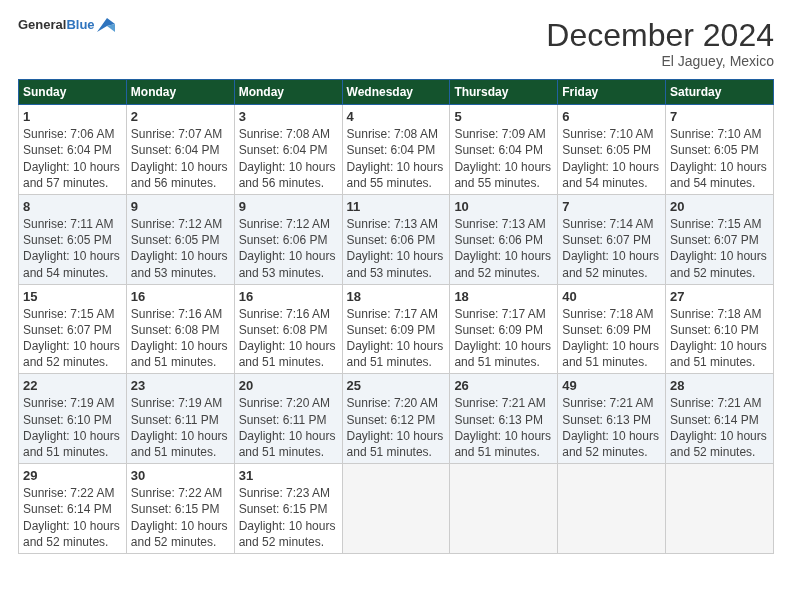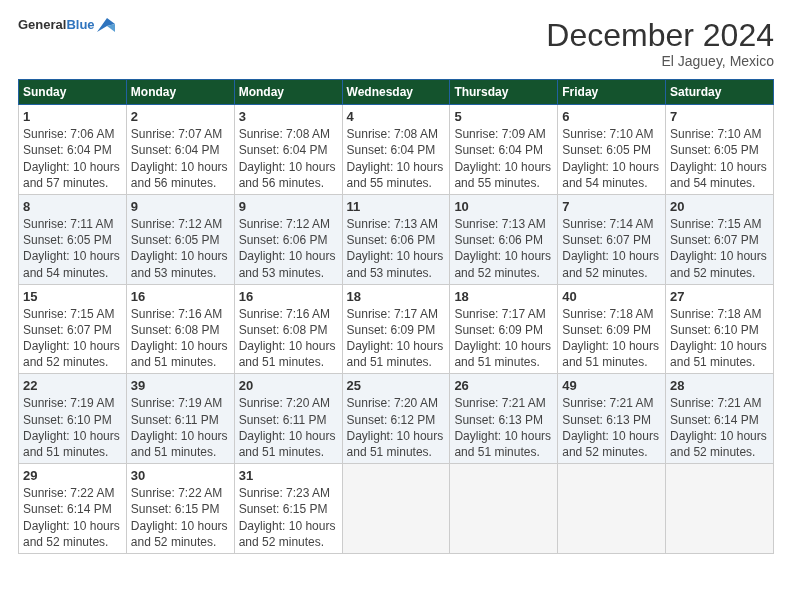--- a/index.html
+++ b/index.html
@@ -294,21 +294,21 @@
         <tr class="row-shade">
           <td>
         <span class="day-num">22</span>
         <div class="day-info">
           Sunrise: 7:19 AM<br>
           Sunset: 6:10 PM<br>
           Daylight: 10 hours<br>and 51 minutes.
         </div>
       </td>
           <td>
-        <span class="day-num">39</span>
+        <span class="day-num">23</span>
         <div class="day-info">
           Sunrise: 7:19 AM<br>
           Sunset: 6:11 PM<br>
           Daylight: 10 hours<br>and 51 minutes.
         </div>
       </td>
           <td>
         <span class="day-num">20</span>
         <div class="day-info">
           Sunrise: 7:20 AM<br>

